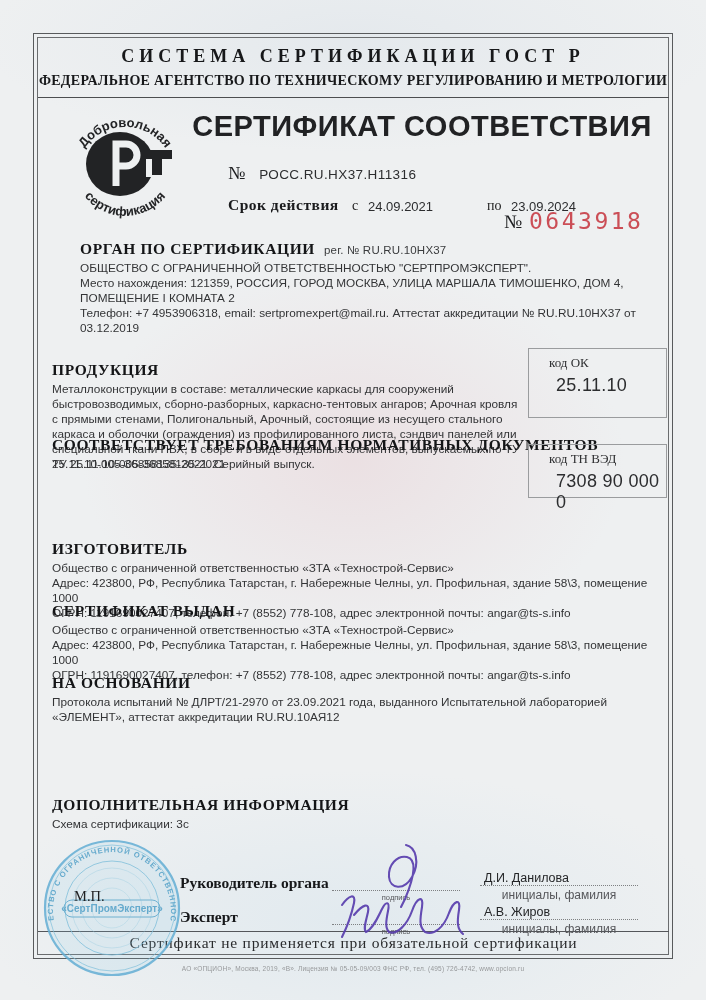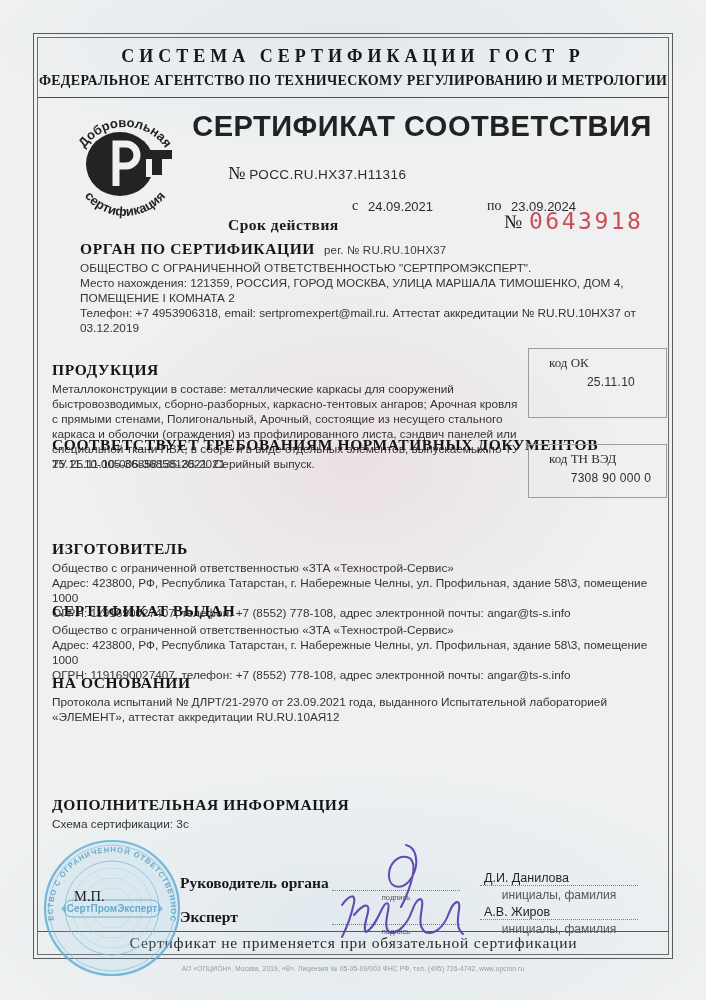--- a/index.html
+++ b/index.html
@@ -29,45 +29,45 @@
   .agency { left:38px; top:73px; width:630px; text-align:center;
     font-family:"Liberation Serif",serif; font-weight:bold; font-size:14px;
     letter-spacing:0.3px; color:#17181a; }
   .header-rule { left:38px; top:97px; width:631px; border-top:1.2px solid #4c4e50; }
 
   .doc-title { left:188px; top:110px; width:468px; text-align:center;
     font-weight:800; font-size:29px; letter-spacing:0.5px; color:#212224; }
 
   .certno-row { left:228px; top:163px; }
   .certno-sym { font-family:"Liberation Serif",serif; font-size:18px; color:#1c1d1f; }
-  .certno-val { font-size:13.5px; color:#2c2d2f; letter-spacing:0.4px; margin-left:4px;text-align:right; }
+  .certno-val { font-size:13.5px; color:#2c2d2f; letter-spacing:0.4px; margin-left:14px;text-align:right; }
 
   .validity-label { left:228px; top:196px; font-family:"Liberation Serif",serif;
-    font-weight:bold; font-size:15.5px; color:#1a1b1d; letter-spacing:0.5px;margin-top:20px;}
+    font-weight:bold; font-size:15.5px; color:#1a1b1d; letter-spacing:0.5px;}
   .v-с { left:352px; top:198px; font-family:"Liberation Serif",serif; font-size:14px; color:#222;}
   .v-from { left:368px; top:199px; font-size:13px; color:#2c2d2f; }
   .v-по { left:487px; top:198px; font-family:"Liberation Serif",serif; font-size:14px; color:#222;}
   .v-to { left:511px; top:199px; font-size:13px; color:#2c2d2f; }
 
   .blank-sym { left:504px; top:211px; font-family:"Liberation Serif",serif; font-size:19px; color:#1c1d1f;}
   .blank-num { left:529px; top:208px; font-family:"DejaVu Sans Mono",monospace;
     font-size:23px; color:#cb4e56; letter-spacing:2.5px; }
 
   .section { position:absolute; left:52px; width:616px; }
   .sec-head { font-family:"Liberation Serif",serif; font-weight:bold;
     font-size:15.5px; color:#141517; letter-spacing:0.6px; }
   .sec-reg { font-size:11.5px; color:#3a3b3d; margin-left:9px; font-weight:normal;
     font-family:"Liberation Sans",sans-serif; letter-spacing:0.2px;}
   .sec-body { margin-top:3px; font-size:11.8px; line-height:15px; color:#333436; }
   .sec-body div { margin:0; }
 
   .code-box { position:absolute; left:528px; width:139px; border:1px solid #9a9c9e;
     padding:6px 0 0 20px; background:transparent; }
   .code-label { font-family:"Liberation Serif",serif; font-size:13px; color:#2e2f31; }
-  .code-value { font-size:12px; color:#2c2d2f; margin-top:4px; margin-left:7px; letter-spacing:0.3px;text-align:center;}
+  .code-value { font-size:18px; color:#2c2d2f; margin-top:4px; margin-left:7px; letter-spacing:0.3px;}
 
   .mp { left:74px; top:888px; font-family:"Liberation Serif",serif; font-size:14.5px; color:#1f2022; z-index:5;}
   .sig-label { font-family:"Liberation Serif",serif; font-weight:bold; font-size:15.5px; color:#17181a; }
   .sig-line { border-bottom:1.2px dotted #7e8082; height:1px; }
   .sig-caption { font-size:7.5px; color:#55565a; text-align:center; }
   .sig-name { font-size:12.5px; color:#232426; }
   .name-caption { font-size:12px; color:#55565a; text-align:center; }
 
   .bottom-rule { left:38px; top:931px; width:631px; border-top:1px solid #54565a; }
   .disclaimer { left:38px; top:934px; width:631px; text-align:center;

